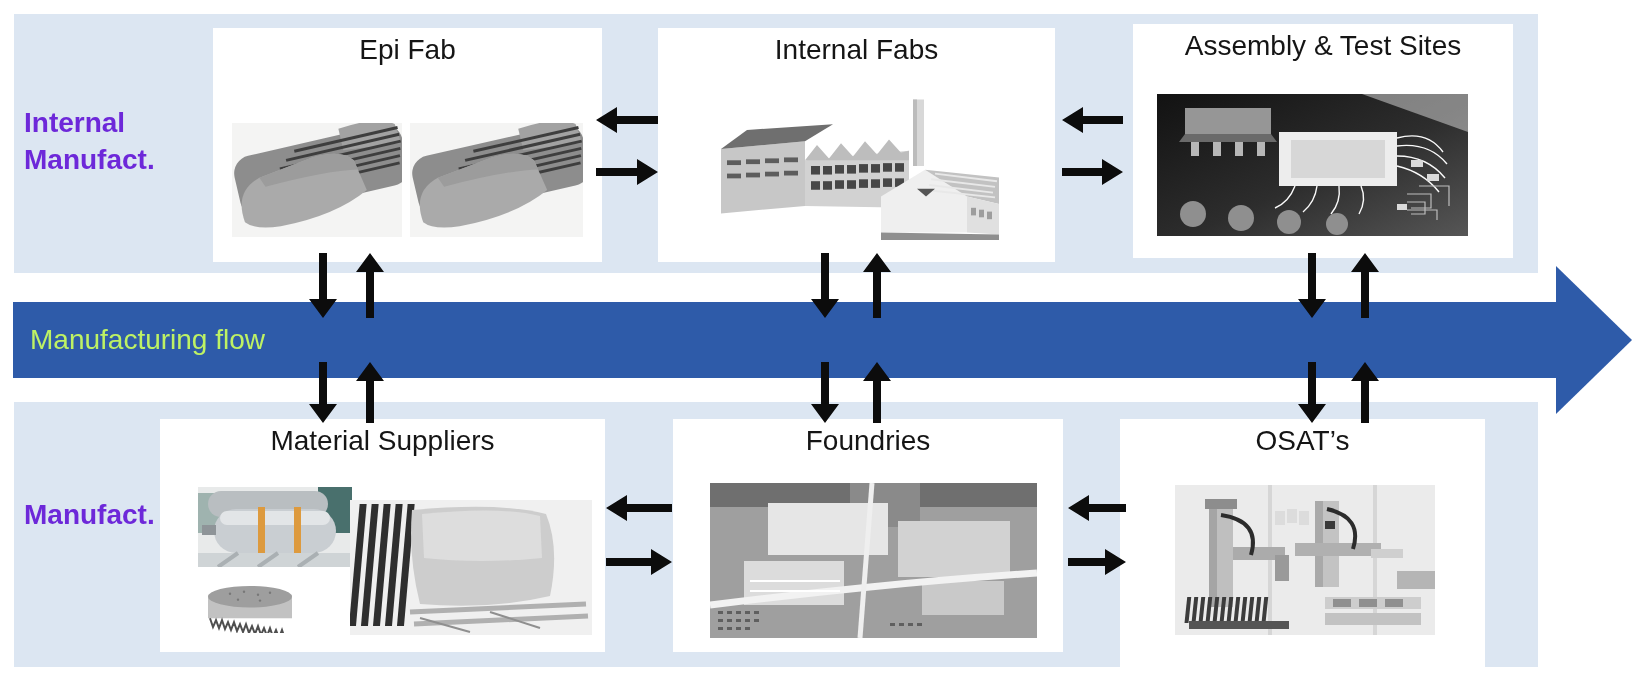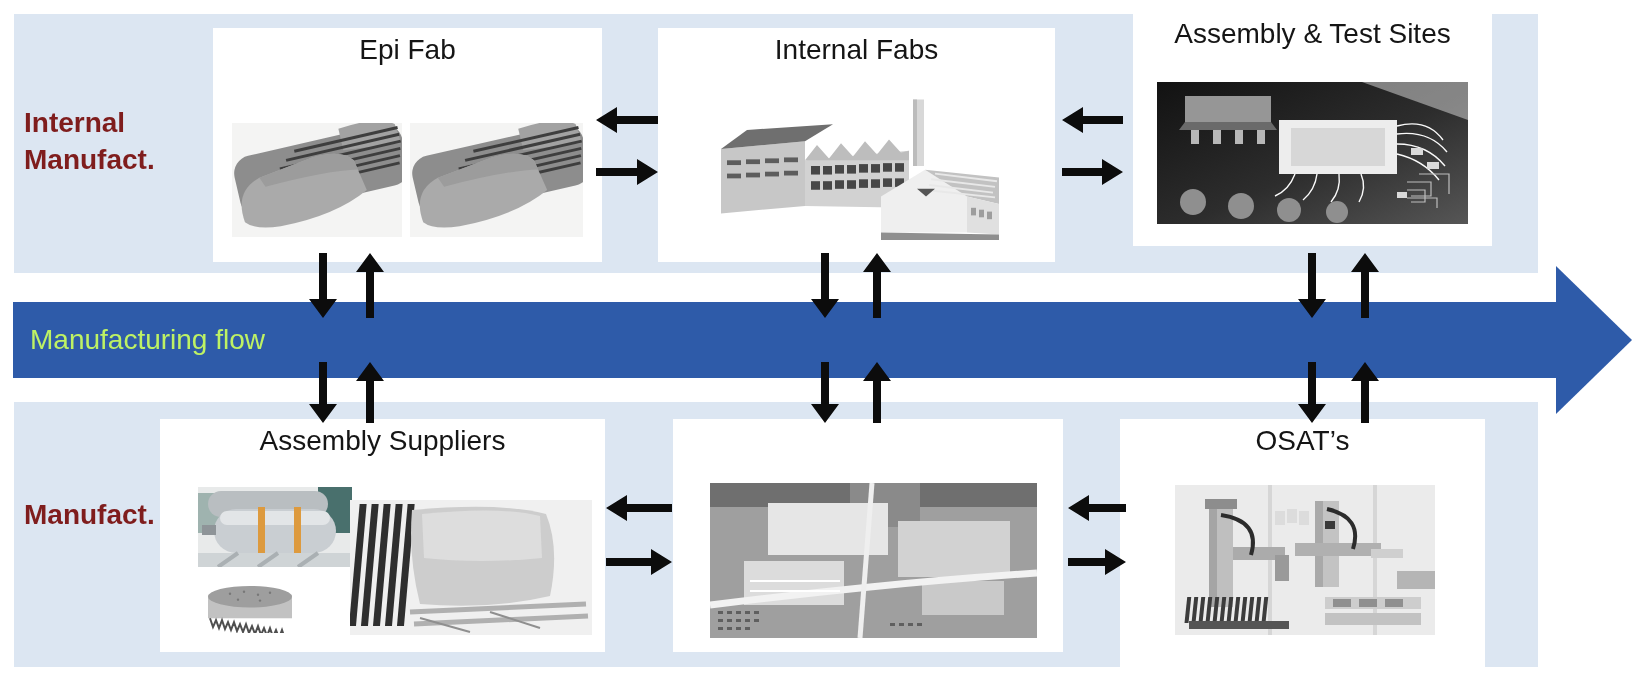--- a/index.html
+++ b/index.html
@@ -5,37 +5,37 @@
   html,body { margin:0; padding:0; background:#ffffff; }
   .canvas {
     position:relative; width:1644px; height:678px; background:#ffffff;
     font-family:"Liberation Sans", sans-serif; overflow:hidden;
   }
   .band { position:absolute; left:14px; width:1524px; background:#dce6f2; }
   .band.top { top:14px; height:259px; }
   .band.bottom { top:402px; height:265px; }
 
   .rowlabel { position:absolute; left:24px; font-weight:bold; font-size:28px;
-    line-height:37px; color:#7f1d1d; }
+    line-height:37px; color:#6d28d9; }
   .rowlabel.internal { top:104px; }
   .rowlabel.external { top:496px; }
 
   .flow-shaft { position:absolute; left:13px; top:302px; width:1543px; height:76px; background:#2e5ba9; }
   .flow-label { position:absolute; left:17px; top:0; height:76px; line-height:76px;
     color:#bef264; font-size:28px; white-space:nowrap; }
   .flow-head { position:absolute; left:1556px; top:266px; width:0; height:0;
     border-top:74px solid transparent; border-bottom:74px solid transparent;
     border-left:76px solid #2e5ba9; }
 
   .node { position:absolute; background:#ffffff;text-decoration:underline; }
   .node-title { position:absolute; top:6px; left:0; width:100%; text-align:center;
     font-size:28px; color:#151515; white-space:nowrap; }
   #epi   { left:213px;  top:28px;  width:389px; height:234px; }
   #ifabs { left:658px;  top:28px;  width:397px; height:234px; }
-  #atest { left:1133px; top:12px;  width:359px; height:234px; }
+  #atest { left:1133px; top:24px;  width:359px; height:234px;padding-left:21px; }
   #msup  { left:160px;  top:419px; width:445px; height:233px; }
   #fdry  { left:673px;  top:419px; width:390px; height:233px; }
   #osat  { left:1120px; top:419px; width:365px; height:255px; }
 
   .ph { position:absolute; display:block; }
 
   .ar { position:absolute; background:#0c0c0c; }
   .ar.h { height:26px; }
   .ar.v { width:28px; }
   .ar.right { clip-path: polygon(0 9px, calc(100% - 21px) 9px, calc(100% - 21px) 0,
@@ -209,21 +209,21 @@
       <g fill="#8f8f8f">
         <circle cx="36" cy="120" r="13"></circle>
           <circle cx="84" cy="124" r="13"></circle>
         <circle cx="132" cy="128" r="12"></circle>
           <circle cx="180" cy="130" r="11"></circle>
       </g>
     </svg>
   </div>
 
   <div class="node" id="msup">
-    <div class="node-title">Assembly Suppliers</div>
+    <div class="node-title">Material Suppliers</div>
     <svg class="ph" style="left:38px;top:68px;width:154px;height:80px" viewBox="0 0 154 80" preserveAspectRatio="none">
       <rect width="154" height="80" fill="#e8eaea"></rect>
       <rect x="120" y="0" width="34" height="46" fill="#49706d"></rect>
       <rect x="0" y="6" width="26" height="40" fill="#9fb3af"></rect>
       <rect x="10" y="4" width="120" height="26" rx="13" fill="#b9bec1"></rect>
       <rect x="16" y="22" width="122" height="44" rx="22" fill="#c9ced2"></rect>
       <rect x="22" y="24" width="110" height="14" rx="7" fill="#e2e5e7"></rect>
       <rect x="60" y="20" width="7" height="48" fill="#dd9a3e"></rect>
       <rect x="96" y="20" width="7" height="48" fill="#dd9a3e"></rect>
       <rect x="4" y="38" width="14" height="10" fill="#8e9498"></rect>
@@ -260,20 +260,21 @@
           <line x1="64" y1="124" x2="238" y2="116"></line>
       </g>
       <g stroke="#8f8f8f" stroke-width="2">
         <line x1="70" y1="118" x2="120" y2="132"></line>
           <line x1="140" y1="112" x2="190" y2="128"></line>
       </g>
     </svg>
   </div>
 
   <div class="node" id="fdry">
+    <div class="node-title">Foundries</div>
     <svg class="ph" style="left:37px;top:64px;width:327px;height:155px" viewBox="0 0 327 155" preserveAspectRatio="none">
       <rect width="327" height="155" fill="#9f9f9f"></rect>
       <rect x="0" y="0" width="327" height="24" fill="#6f6f6f"></rect>
       <rect x="140" y="0" width="70" height="44" fill="#8a8a8a"></rect>
       <rect x="58" y="20" width="120" height="52" fill="#e6e6e6"></rect>
       <rect x="188" y="38" width="112" height="56" fill="#d2d2d2"></rect>
       <rect x="34" y="78" width="100" height="44" fill="#dcdcdc"></rect>
       <rect x="212" y="98" width="82" height="34" fill="#c9c9c9"></rect>
       <path d="M0 122 Q80 112 160 104 T327 90" stroke="#f2f2f2" stroke-width="7" fill="none"></path>
       <line x1="162" y1="0" x2="150" y2="155" stroke="#efefef" stroke-width="5"></line>

